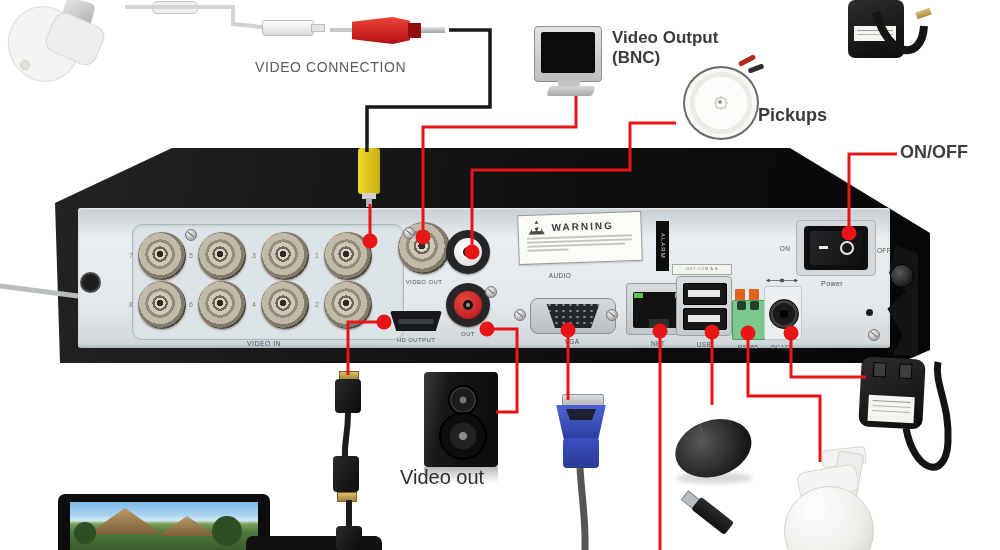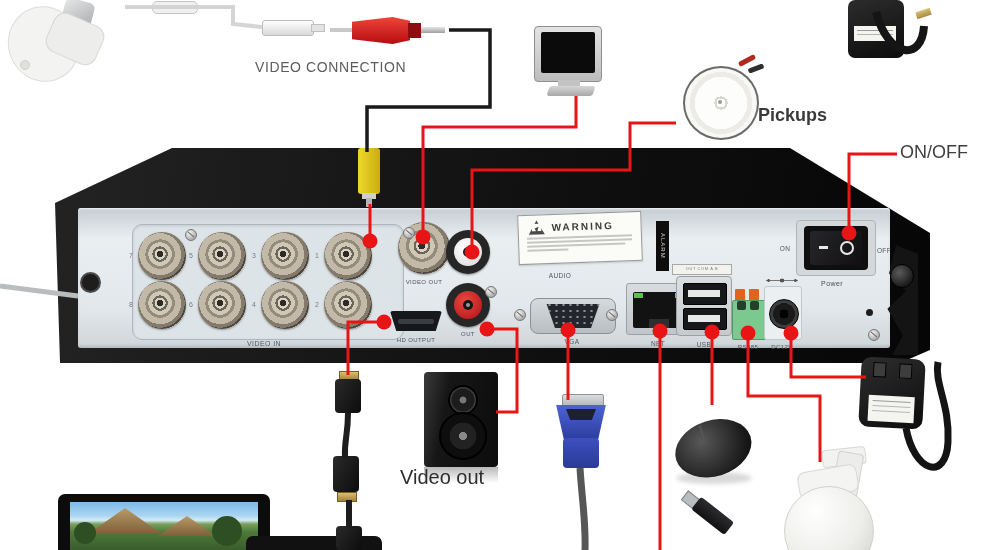--- a/index.html
+++ b/index.html
@@ -174,31 +174,35 @@
   <div class="abs redPlug mid"></div>
   <div class="abs redCollar mid"></div>
   <div class="abs redTip mid"></div>
   <div class="abs mid" style="left:255px;top:59px;font-size:14px;color:#5c5c5c;letter-spacing:.6px;">VIDEO CONNECTION</div>
 
   <div class="abs monFrame mid">
     <div class="monScreen"></div>
   </div>
   <div class="abs monNeck mid"></div>
   <div class="abs monBase mid"></div>
+  <div class="abs calloutTxt mid" style="left:612px;top:28px;font-size:17px;line-height:1.15;font-weight:600;">
+    <div>Video Output</div>
+    <div>(BNC)</div>
+  </div>
 
   <div class="abs coil mid"></div>
   <div class="abs wireTipR mid"></div>
   <div class="abs wireTipK mid"></div>
   <div class="abs mid" style="left:758px;top:105px;font-size:18px;color:#3a3a3a;font-weight:600;">Pickups</div>
 
   <div class="abs adp1 mid">
     <div class="adp1Lbl"></div>
   </div>
   <div class="abs dcPlugTip mid"></div>
-  <div class="abs mid" style="left:900px;top:142px;font-size:18px;color:#3f3f3f;font-weight:400;">ON/OFF</div>
+  <div class="abs mid" style="left:900px;top:142px;font-size:18px;color:#3f3f3f;font-weight:700;">ON/OFF</div>
 
   <div class="abs under" id="chassis"></div>
   <div class="abs under" id="panel"></div>
   <div class="abs mid" id="sideBracket"></div>
   <div class="abs mid bigScrew"></div>
   <div class="abs mid hole" style="left:866px;top:309px;width:7px;height:7px;"></div>
   <div class="abs mid screw" style="left:868px;top:329px;"></div>
   <div class="abs mid hole" style="left:80px;top:272px;width:17px;height:17px;border:2px solid #4a4a4a;"></div>
 
   <div class="abs topz" style="left:358px;top:148px;width:22px;height:46px;background:linear-gradient(90deg,#f0d82a,#c9ad12);border-radius:3px;"></div>

